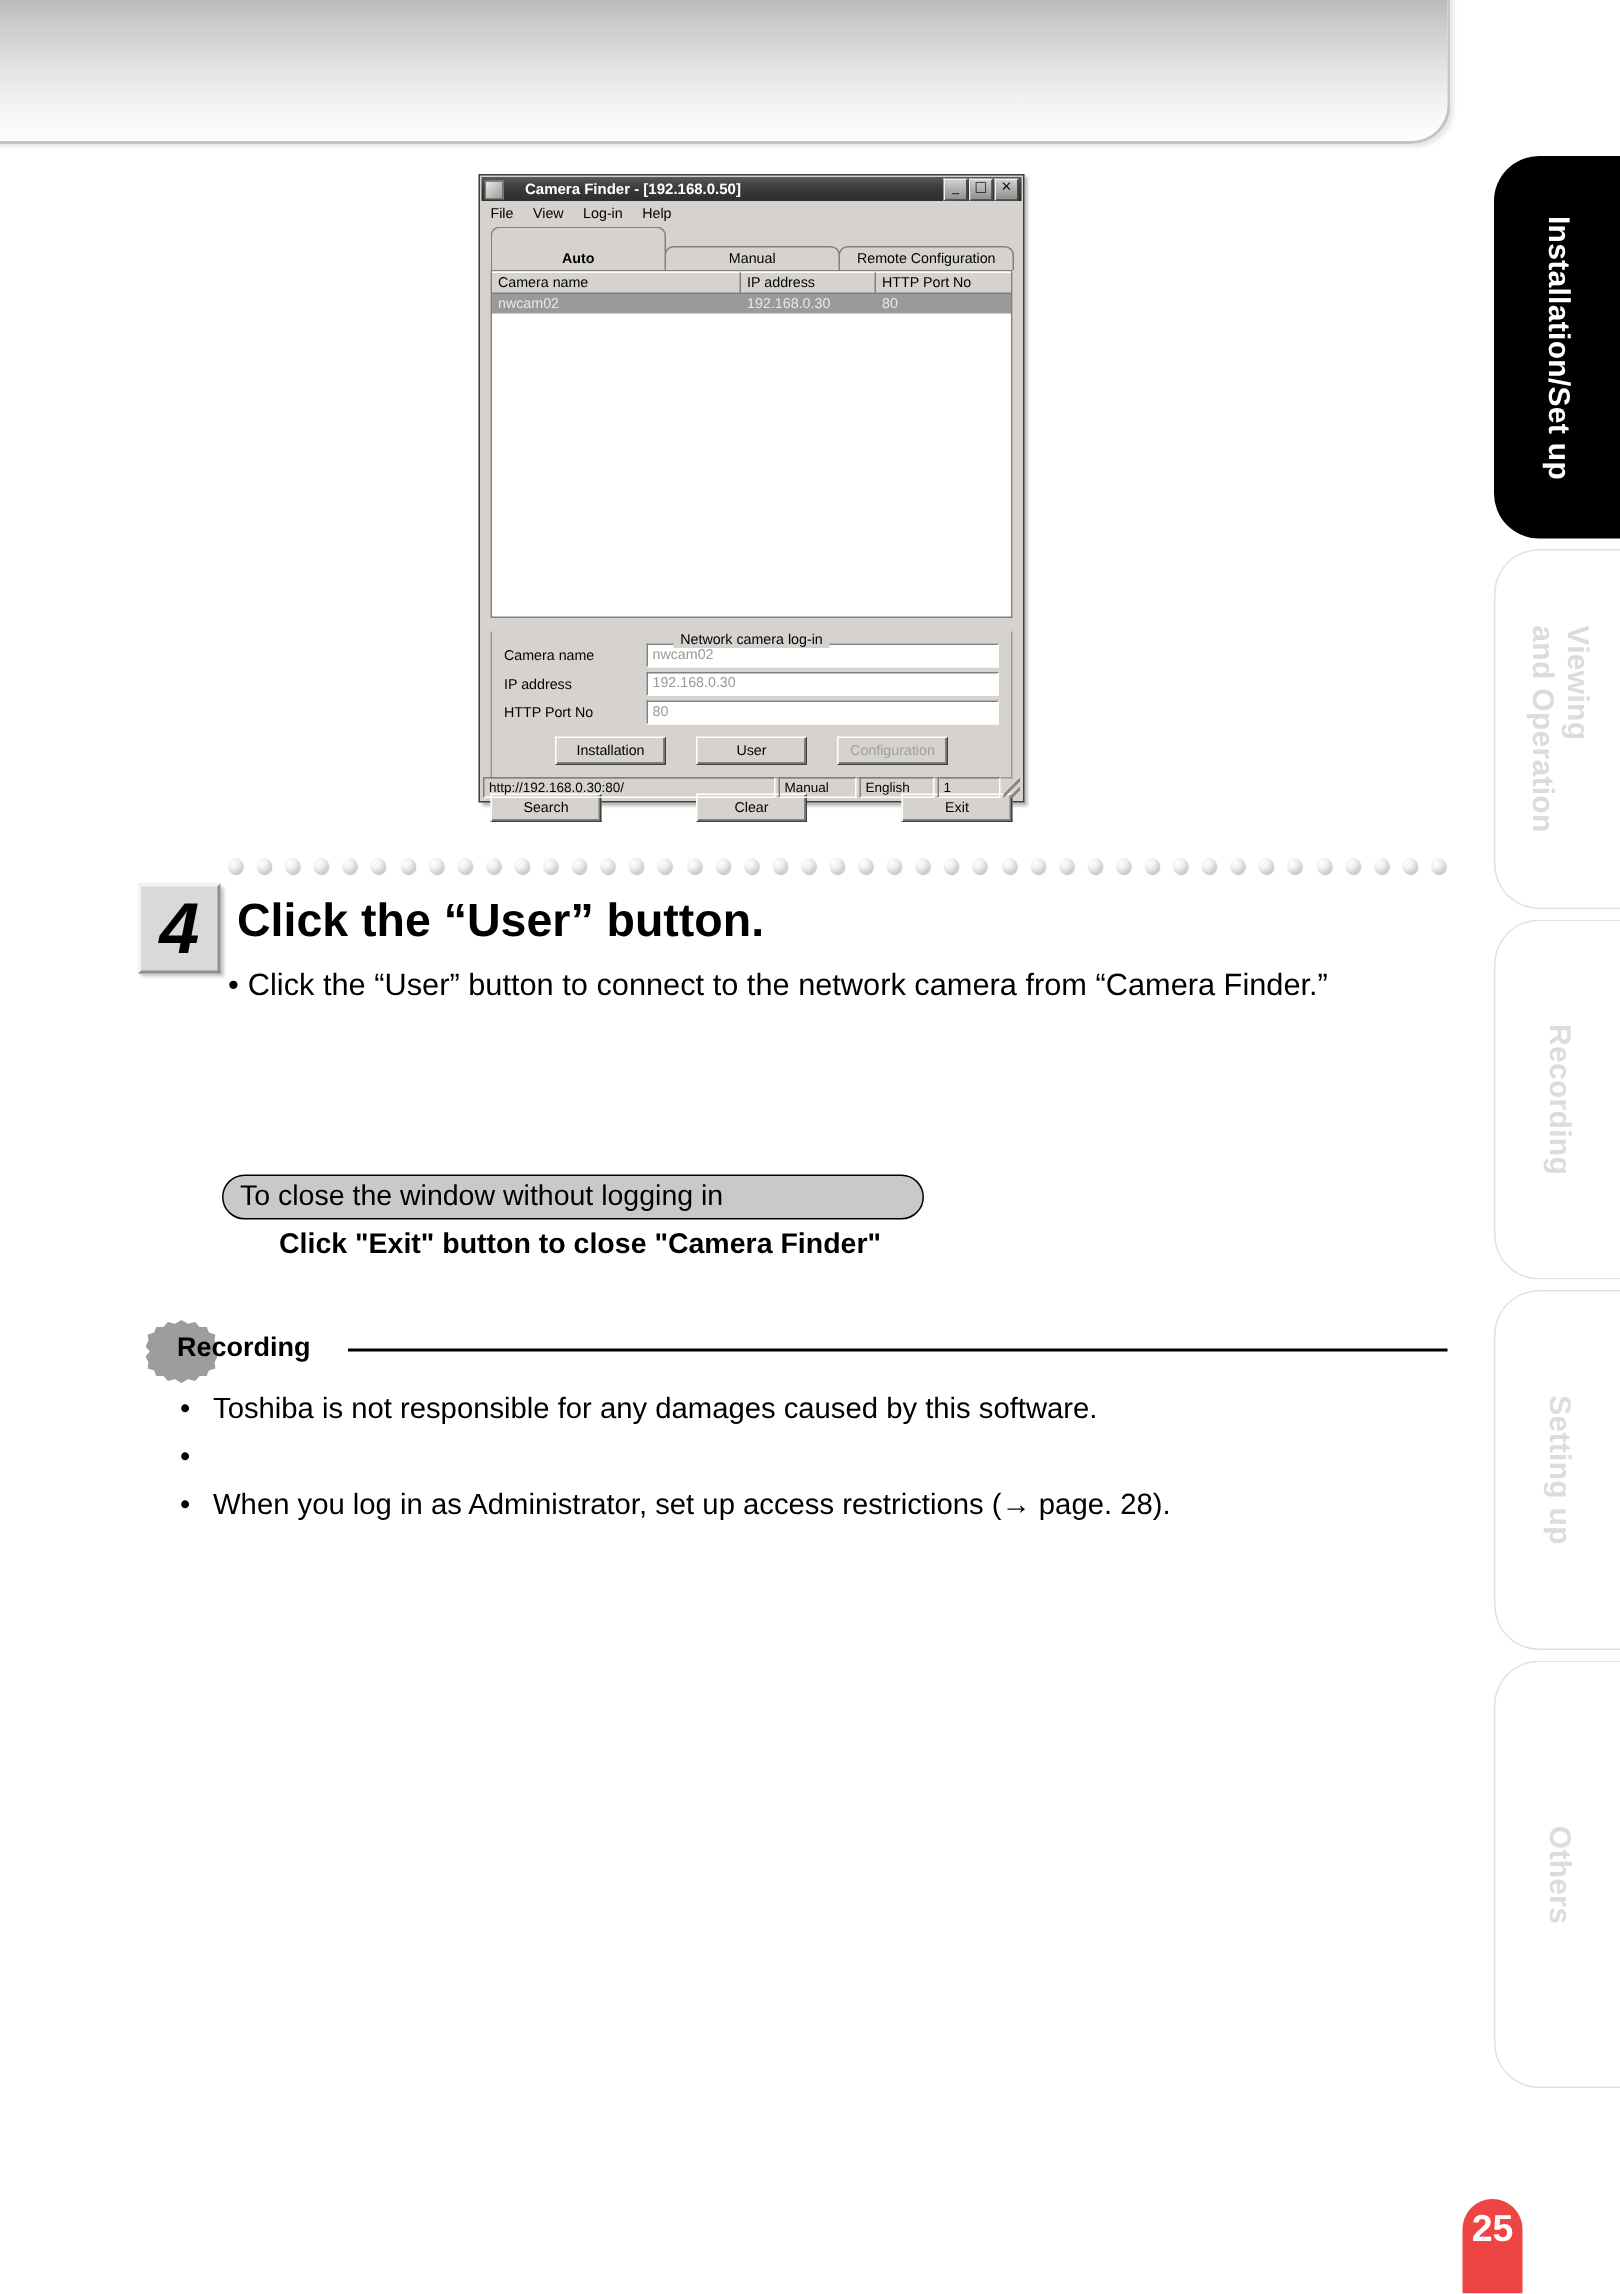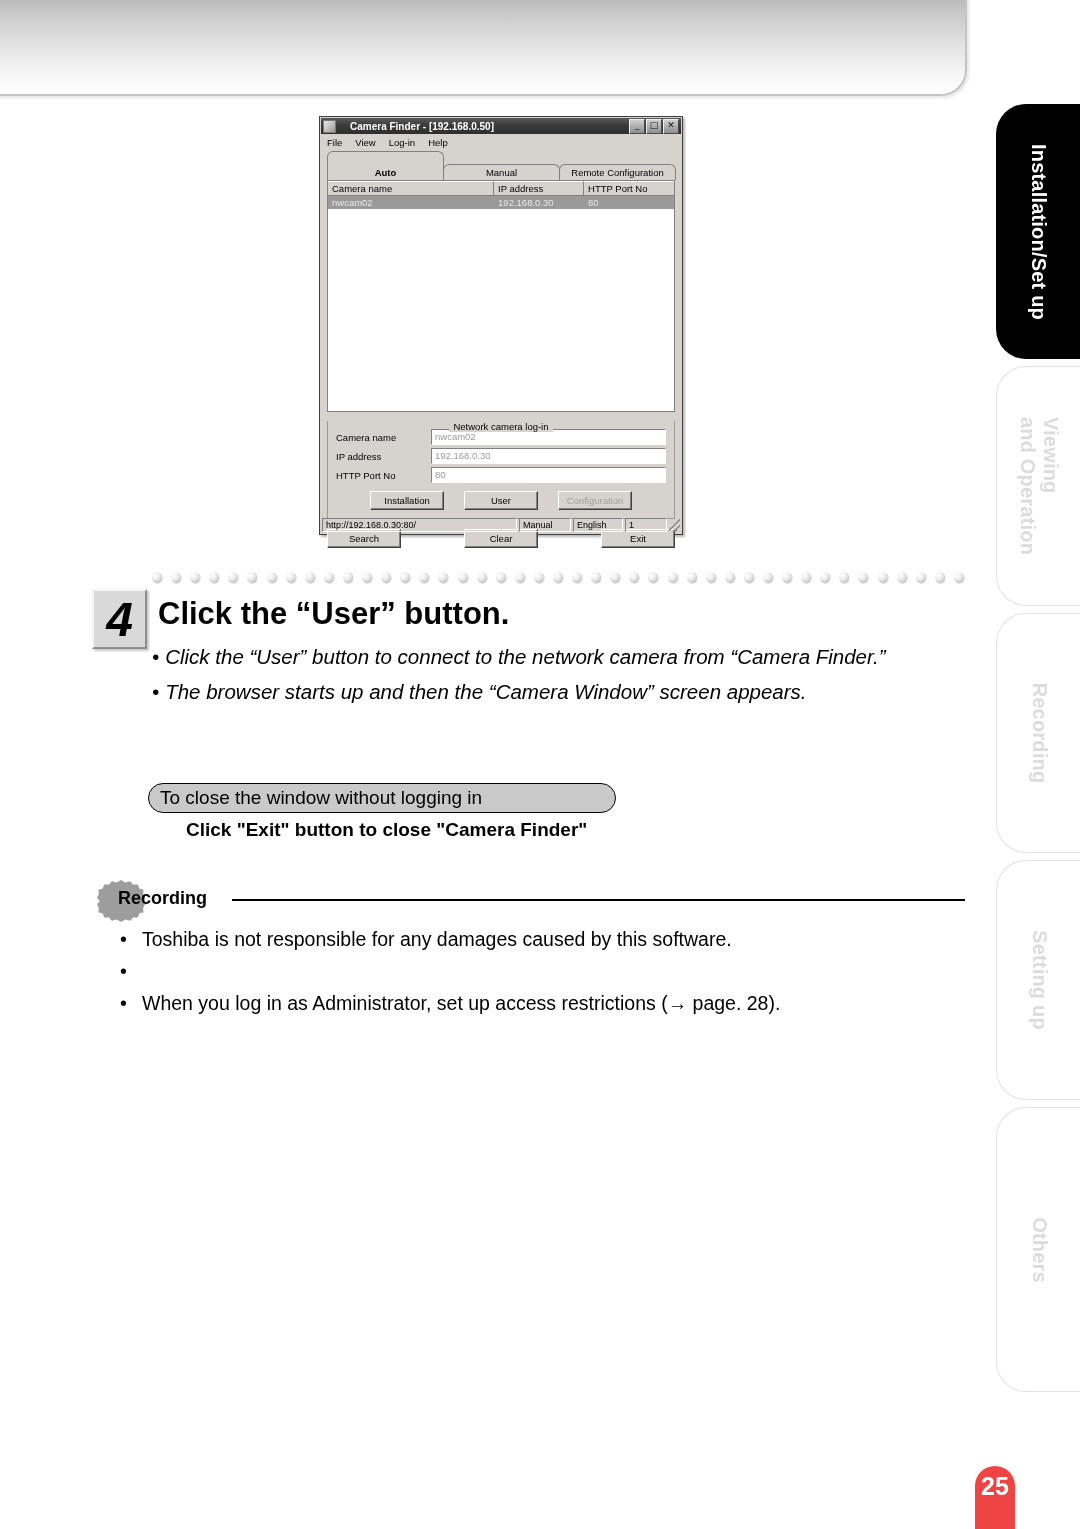--- a/index.html
+++ b/index.html
@@ -305,21 +305,20 @@
     font-size: 31px;
     font-weight: bold;
     color: #000;
     white-space: nowrap;
   }
   .step-bullets {
     position: absolute;
     left: 152px;
     top: 645px;
     width: 820px;
-    font-style: italic;
   }
   .step-bullets .bullet {
     font-size: 20.5px;
     color: #000;
     margin-bottom: 11px;
     white-space: nowrap;
   }
   .step-bullets .bullet .dot { margin-right: 6px; }
 
   
@@ -568,23 +567,20 @@
     <span class="bead"></span>
 </div>
 
 <div class="step-badge">4</div>
 <div class="step-title">Click the “User” button.</div>
 
 <div class="step-bullets">
   <div class="bullet">
     <span class="dot">•</span><span>Click the “User” button to connect to the network camera from “Camera Finder.”</span>
   </div>
-  <div class="bullet">
-    <span class="dot">•</span><span>The browser starts up and then the “Camera Window” screen appears.</span>
-  </div>
 </div>
 
 <div class="pill">To close the window without logging in</div>
 <div class="pill-sub">Click "Exit" button to close "Camera Finder"</div>
 
 <div class="imp-badge"></div>
 <div class="imp-label">Recording</div>
 <div class="imp-rule"></div>
 
 <div class="imp-list">

